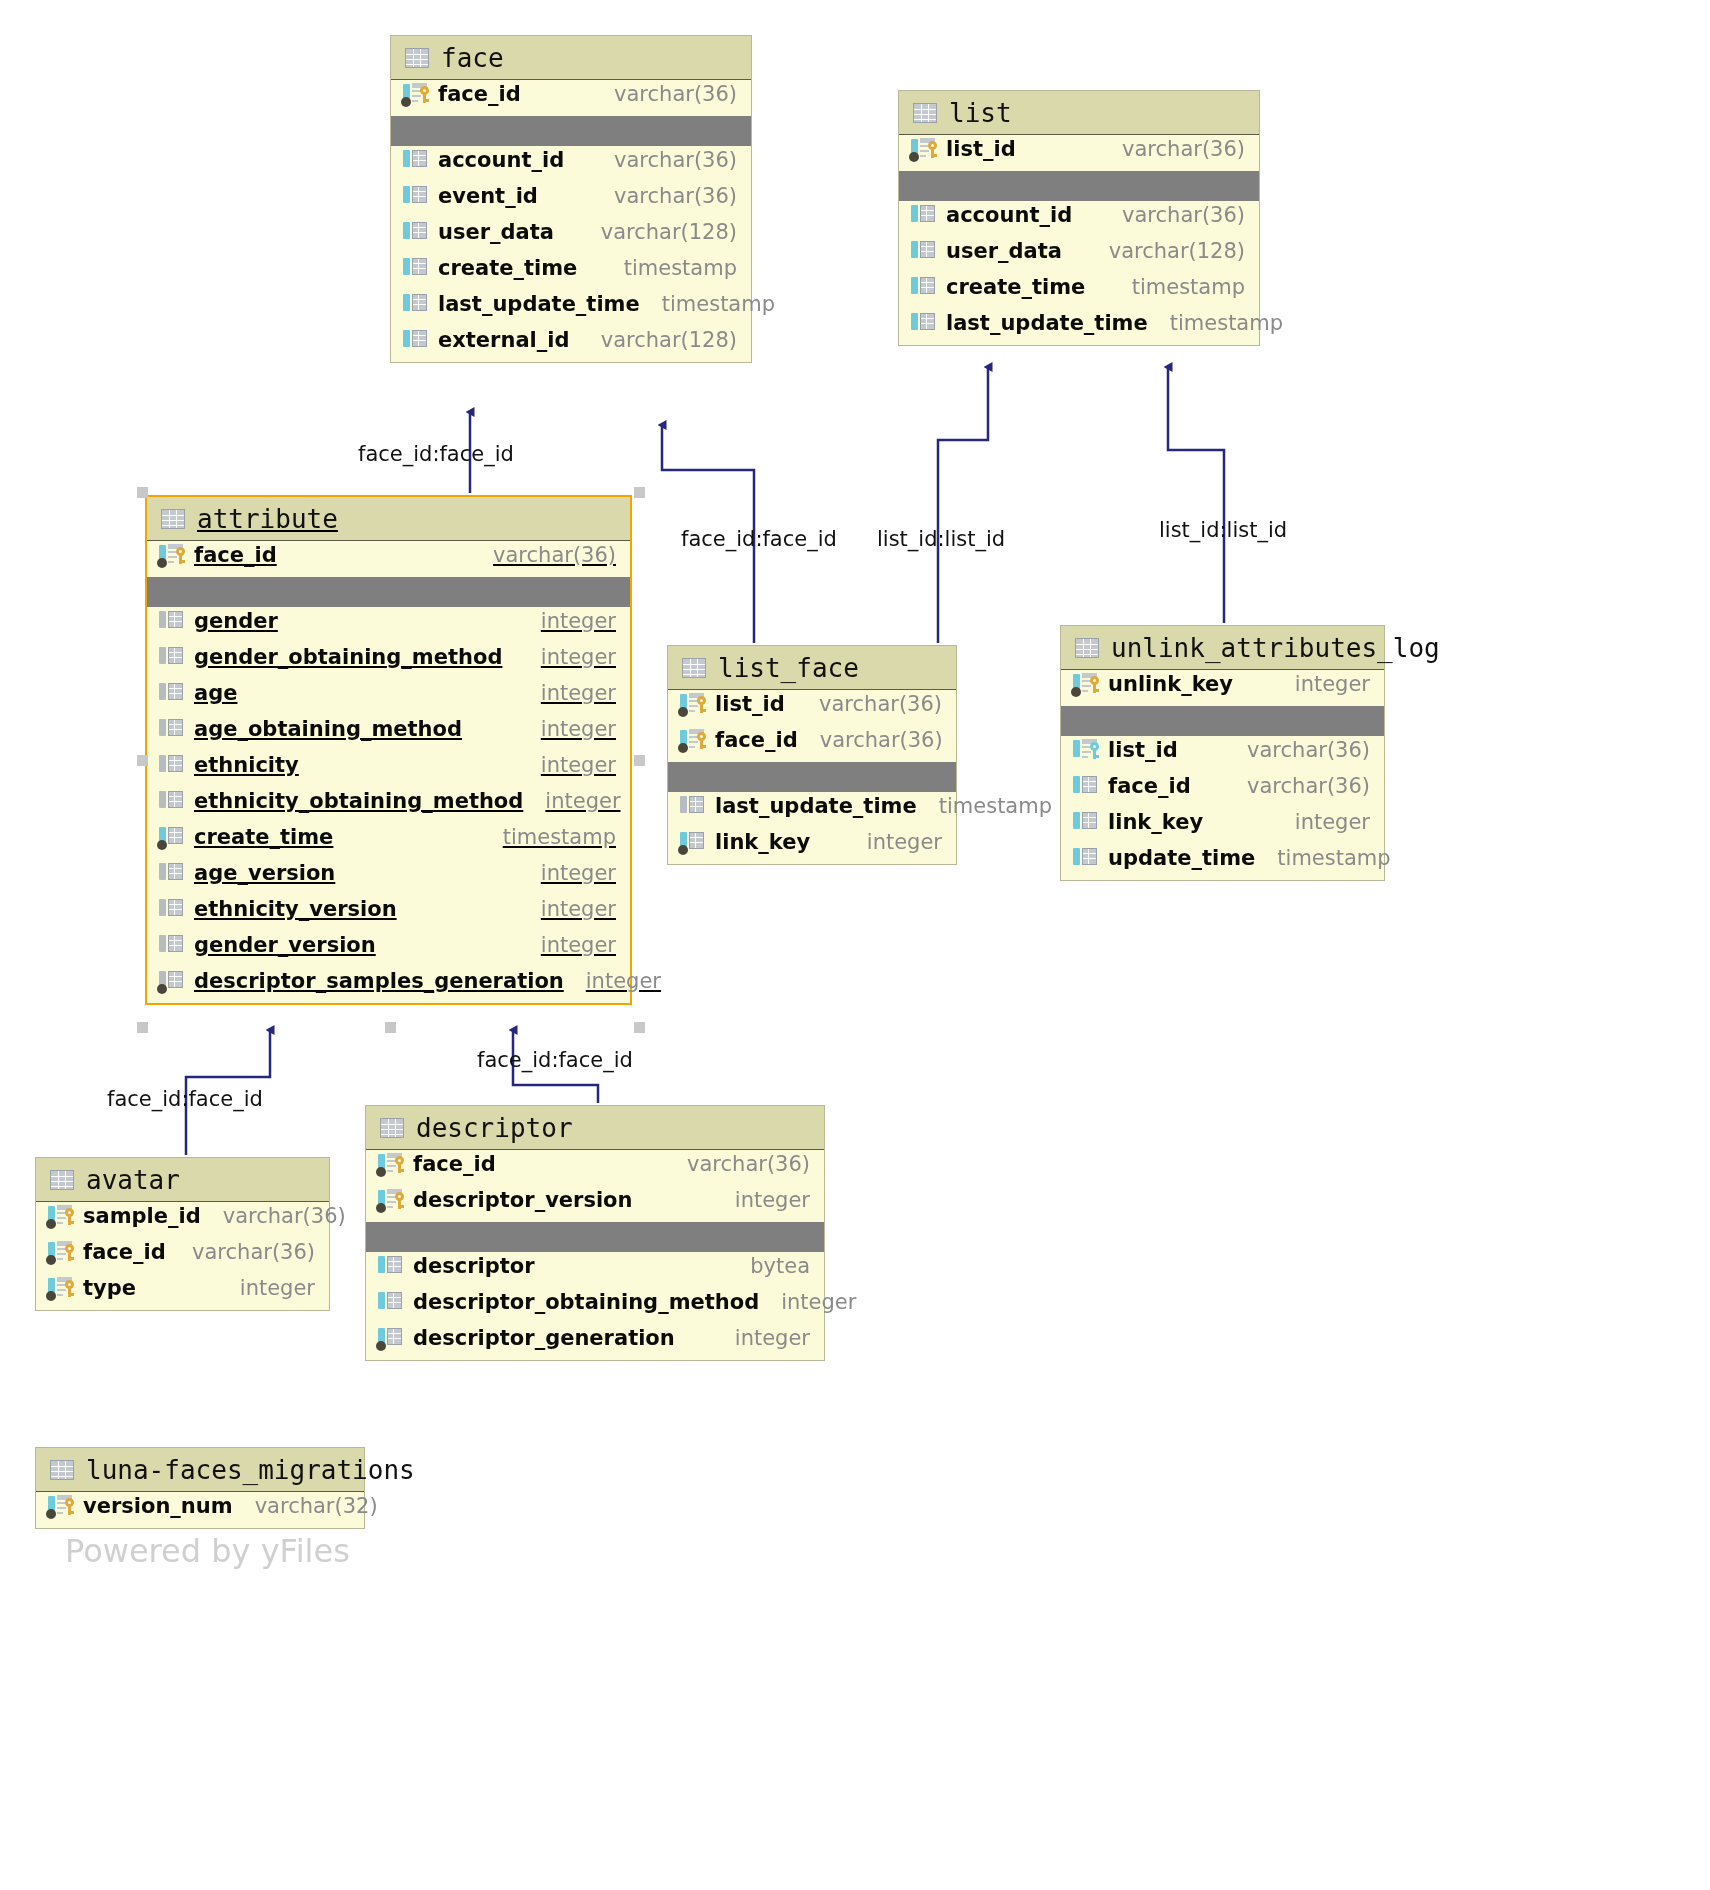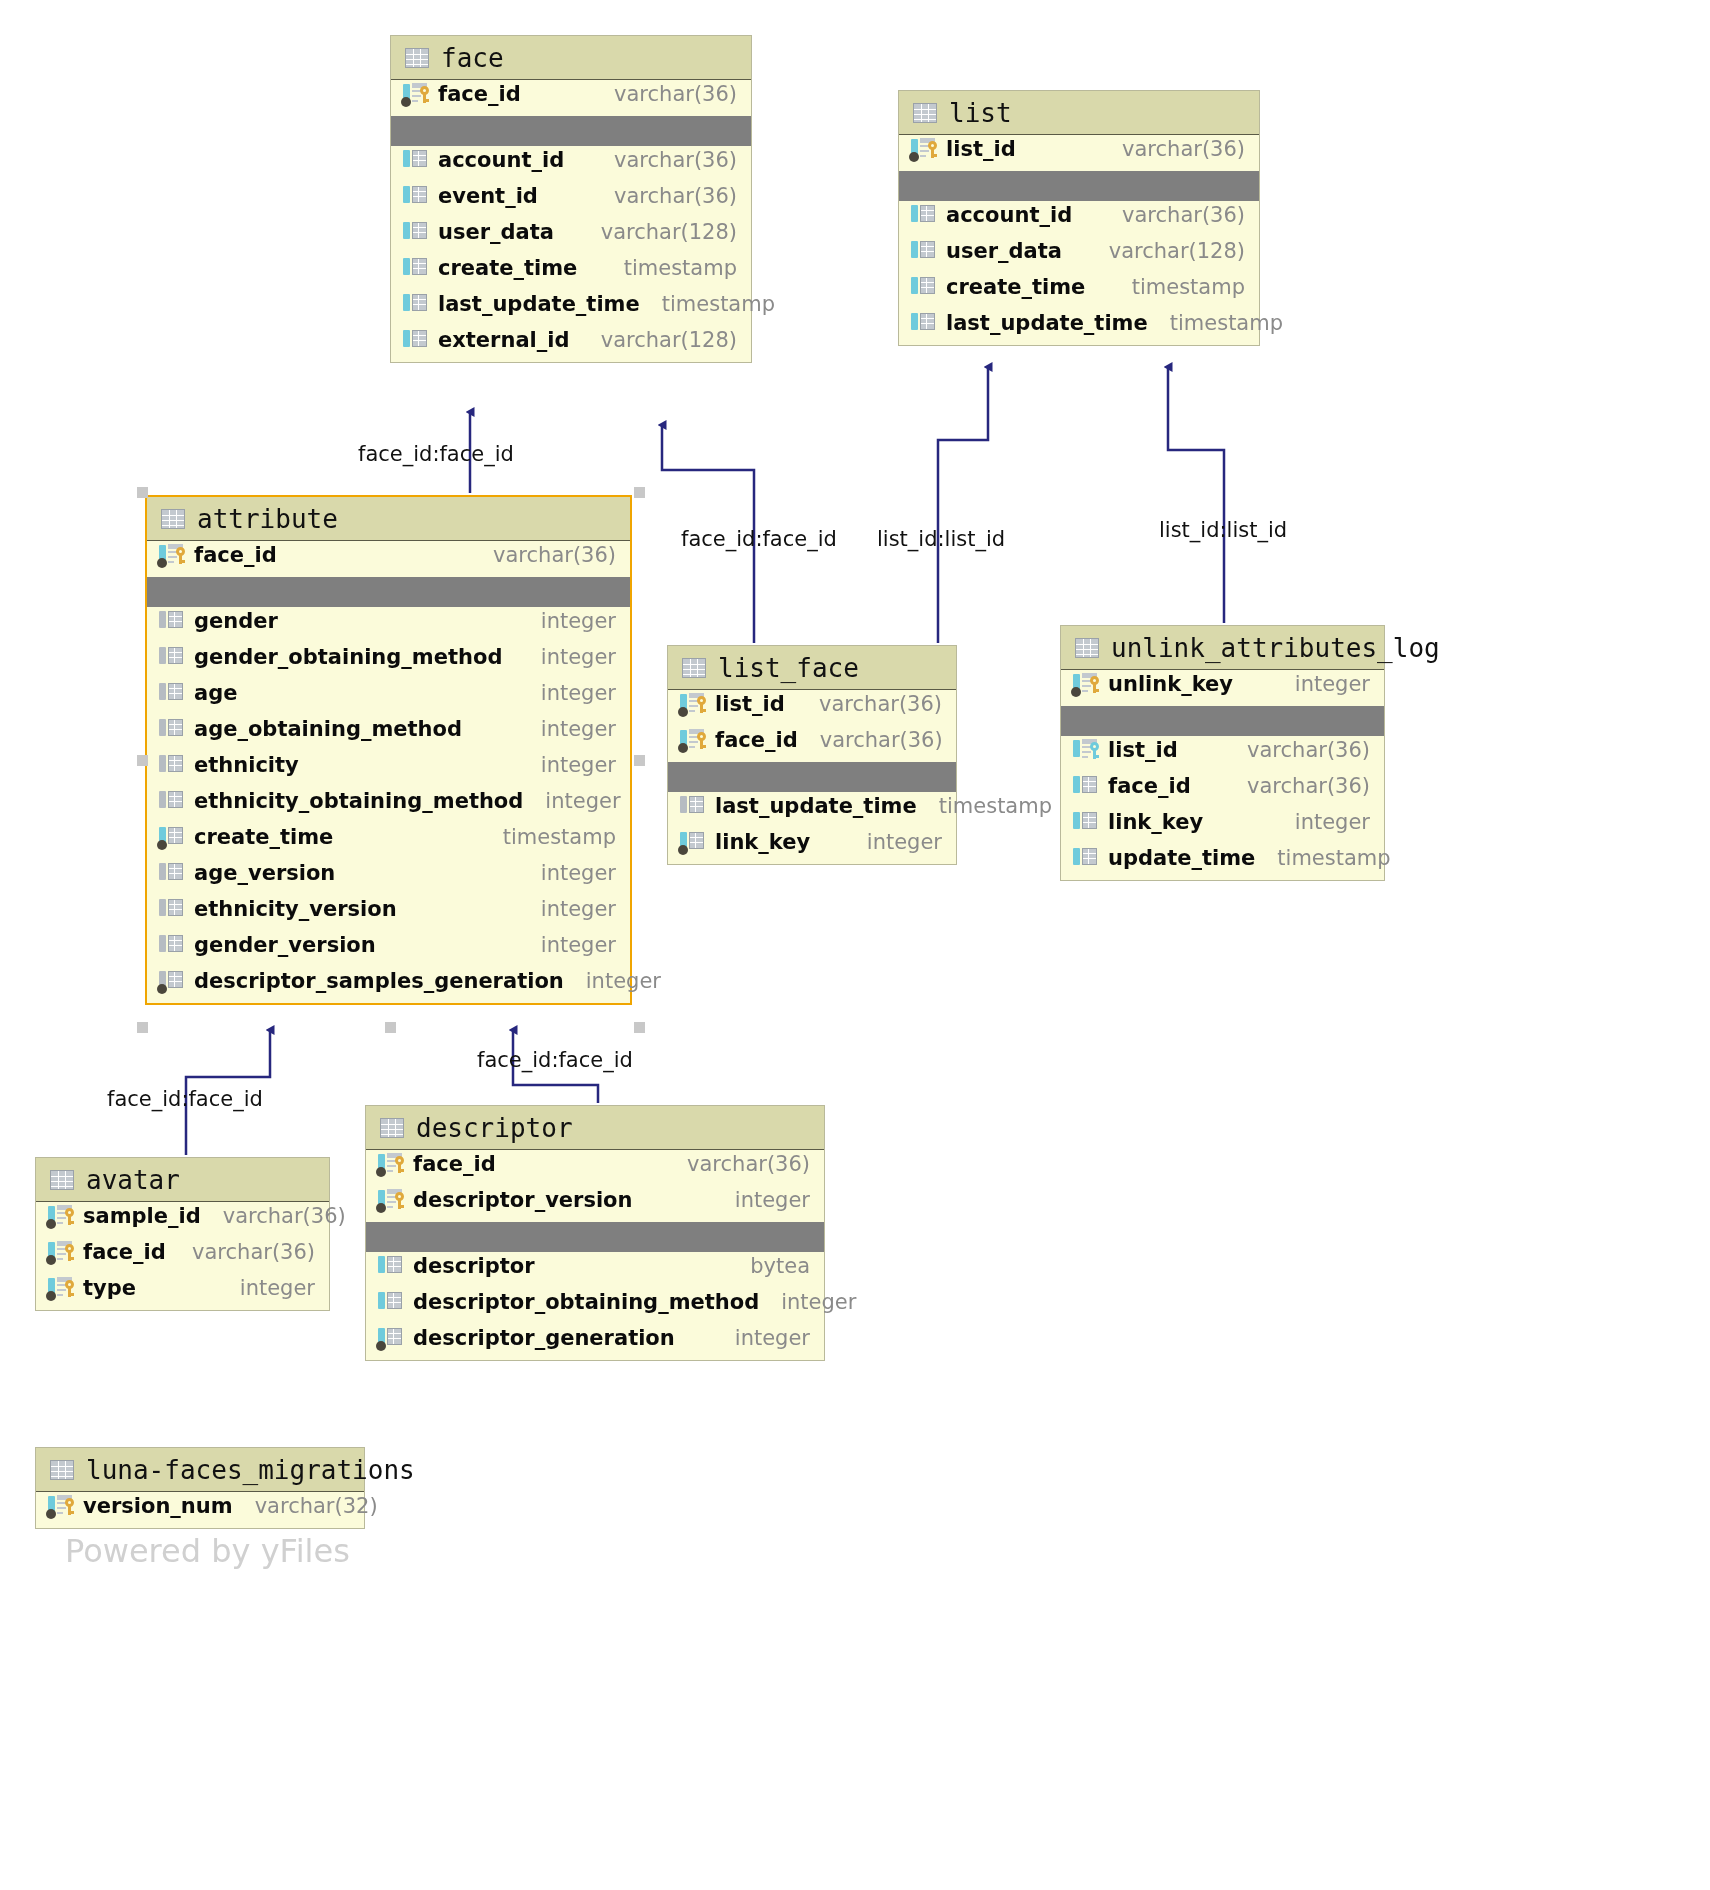--- a/index.html
+++ b/index.html
@@ -332,21 +332,21 @@
               <i class="bar notnull"></i>
               <i class="grid">
                 <i class="gl"></i>
               </i>
             </span>
             <span class="cname">last_update_time</span>
             <span class="ctype">timestamp</span>
           </div>
         </div>
       </div>
-      <div class="node selected" style="left: 145px; top: 495px; width: 487px;">
+      <div class="node selected" style="left: 145px; top: 495px; width: 487px; text-decoration: underline;">
         <div class="node-title">
           <span class="ticon">
             <i class="hh" style="top:5px"></i>
             <i class="hh" style="top:10px"></i>
             <i class="hh" style="top:15px"></i>
             <i class="vv" style="left:7px"></i>
             <i class="vv" style="left:14px"></i>
           </span>
           <span class="tname">attribute</span>
         </div>

